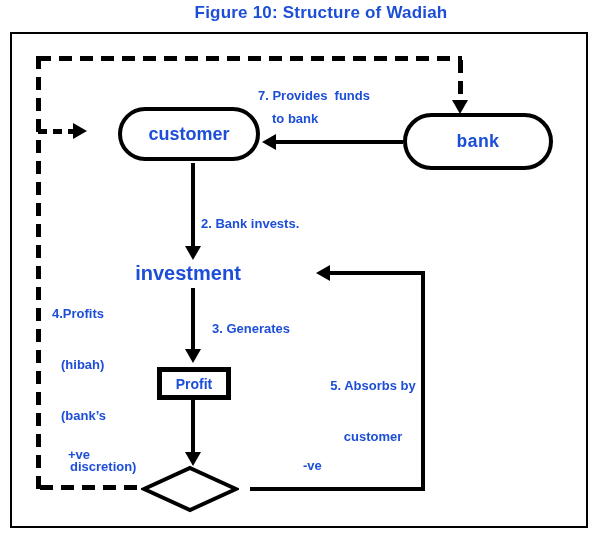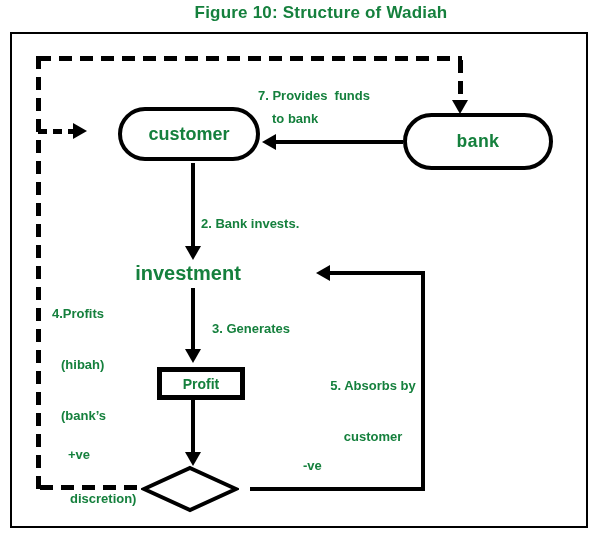--- a/index.html
+++ b/index.html
@@ -1,18 +1,18 @@
 <!DOCTYPE html>
 <html><head>
 <meta charset="utf-8">
 <style>
   html,body{margin:0;padding:0;background:#ffffff;}
   .canvas{
     position:relative;width:600px;height:538px;background:#ffffff;
-    font-family:"Liberation Sans",sans-serif;color:#15803d;overflow:hidden;
+    font-family:"Liberation Sans",sans-serif;color:#1d4ed8;overflow:hidden;
   }
   .abs{position:absolute;}
   .title{
     left:0;right:0;top:3px;text-align:center;padding-left:42px;
     font-size:17px;font-weight:bold;letter-spacing:0.2px;
   }
   .frame{
     left:10px;top:32px;width:578px;height:496px;
     border:2px solid #000;box-sizing:border-box;
   }
@@ -37,21 +37,21 @@
   .profit-box{
     border:5px solid #000;box-sizing:border-box;background:#fff;
     display:flex;align-items:center;justify-content:center;
     font-weight:bold;font-size:14px;
   }
   .node-text{font-weight:bold;font-size:20px;text-align:center;}
   .label{font-weight:bold;font-size:13px;white-space:pre;line-height:15px;}
   .label-block{font-weight:bold;font-size:13px;line-height:17px;white-space:pre;}
   .label-center{text-align:center;}
   .ind1{padding-left:9px;}
-  .ind2{padding-left:18px;margin-top:32px;}
+  .ind2{padding-left:18px;}
 </style>
 </head>
 <body>
 
 <div class="canvas">
 
   <div class="abs title">Figure 10: Structure of Wadiah</div>
 
   <div class="abs frame"></div>
 
@@ -87,21 +87,21 @@
   <div class="abs arr arr-down" style="left:185px;top:349px;"></div>
   <div class="abs label" style="left:212px;top:321px;">3. Generates</div>
 
   <div class="abs label-block" style="left:52px;top:271px;">
     <div>4.Profits</div>
     <div class="ind1">(hibah)</div>
     <div class="ind1">(bank’s</div>
     <div class="ind2">discretion)</div>
   </div>
 
-  <div class="abs profit-box" style="left:157px;top:367px;width:88px;height:33px;">
+  <div class="abs profit-box" style="left:157px;top:367px;width:74px;height:33px;">
     <span>Profit</span>
   </div>
 
   <div class="abs vline" style="left:191px;top:400px;height:53px;"></div>
   <div class="abs arr arr-down" style="left:185px;top:452px;"></div>
 
   <svg class="abs" style="left:141px;top:465px;" width="98" height="48">
     <polygon points="49,3 95,24 49,45 3,24" fill="#ffffff" stroke="#000000" stroke-width="4"></polygon>
   </svg>
 

